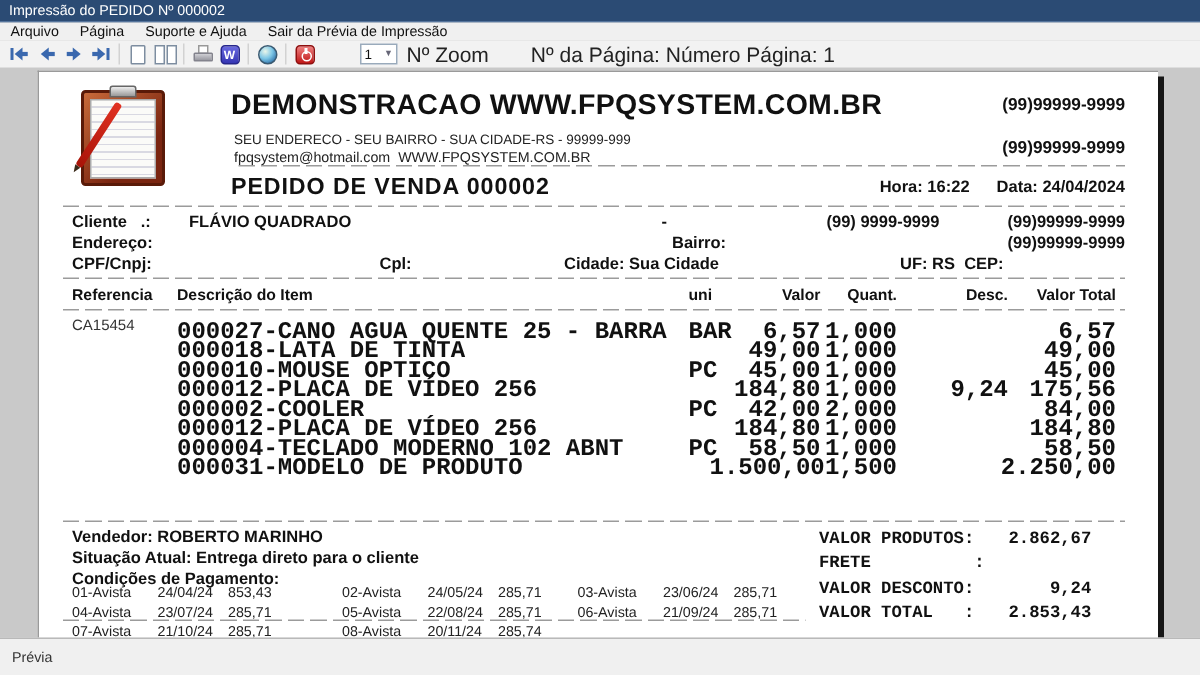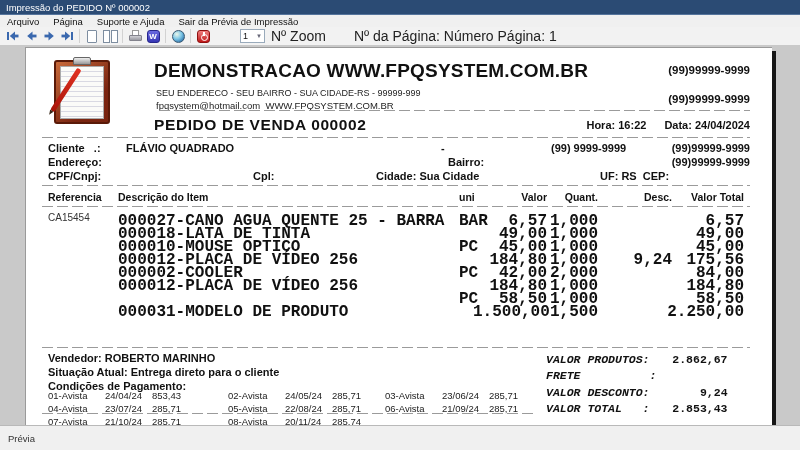--- a/index.html
+++ b/index.html
@@ -102,21 +102,21 @@
   .c-quant, .h-quant { left:495px; width:55px; text-align:right; }
   .c-desc2, .h-desc2 { left:560px; width:64px; text-align:right; }
   .c-total, .h-total { left:610px; width:86px; text-align:right; }
   .icell.c-ref { font-family:"Liberation Sans", sans-serif; font-weight:400; font-size:10px; color:#333; }
 
   
   .f-line { position:absolute; left:22px; font-size:11px; font-weight:600; }
   .f-vendor { top:304px; } .f-status { top:318px; } .f-paytitle { top:332px; }
   .totals { position:absolute; left:520px; top:305px; }
   .trow { height:16.3px; font-family:"Liberation Mono", monospace; font-weight:700; font-size:11.5px; display:flex; }
-  .tlbl { white-space:pre;font-style:italic; }
+  .tlbl { white-space:pre; }
   .tval { display:inline-block; width:78px; text-align:right; white-space:pre; }
   .payments { position:absolute; left:22px; right:22px; top:342px; font-size:9.5px; color:#222; }
   .prow { position:relative; height:13px; }
   .pgroup { position:absolute; height:13px; }
   .pgroup.g0 { left:0; } .pgroup.g1 { left:180px; } .pgroup.g2 { left:337px; }
   .pgroup span { position:absolute; white-space:pre; }
   .pn { left:0; } .pd { left:57px; } .pv { left:104px; }
 
   
   .statusbar { position:absolute; left:0; right:0; bottom:0; height:18px; background:#f0f0f0;
@@ -313,20 +313,21 @@
             <span class="icell c-ref"></span>
             <span class="icell c-desc">000012-PLACA DE VÍDEO 256</span>
             <span class="icell c-uni"></span>
             <span class="icell c-valor">184,80</span>
             <span class="icell c-quant">1,000</span>
             <span class="icell c-desc2"></span>
             <span class="icell c-total">184,80</span>
           </div>
           <div class="irow">
             <span class="icell c-ref"></span>
+            <span class="icell c-desc">000004-TECLADO MODERNO 102 ABNT</span>
             <span class="icell c-uni">PC</span>
             <span class="icell c-valor">58,50</span>
             <span class="icell c-quant">1,000</span>
             <span class="icell c-desc2"></span>
             <span class="icell c-total">58,50</span>
           </div>
           <div class="irow">
             <span class="icell c-ref"></span>
             <span class="icell c-desc">000031-MODELO DE PRODUTO</span>
             <span class="icell c-uni"></span>

